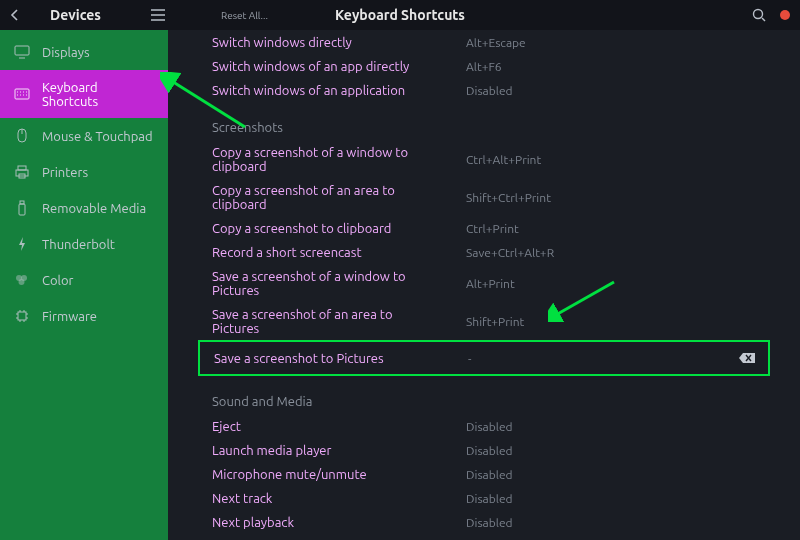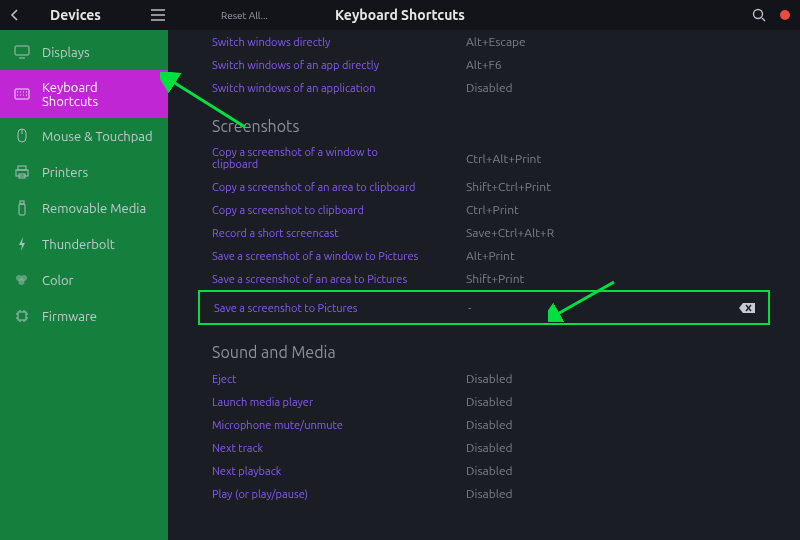--- a/index.html
+++ b/index.html
@@ -13,23 +13,23 @@
 .center-title { position: absolute; left: 50%; transform: translateX(-50%); font-weight: 600; color: #e8e8e8; font-size: 14px; }
 .hdr-right { margin-left: auto; display: flex; align-items: center; gap: 14px; }
 .search-icon { cursor: pointer; }
 .red-dot { width: 10px; height: 10px; border-radius: 50%; background: #e74c3c; }
 .main { display: flex; height: 510px; }
 .sidebar { width: 168px; background: #15803d; padding-top: 4px; }
 .sb-item { display: flex; align-items: center; gap: 12px; padding: 10px 14px; cursor: pointer; color: #c4c9d2; }
 .sb-item.active { background: #c026d3; color: #fff; }
 .sb-icon { width: 16px; height: 16px; display: flex; align-items: center; justify-content: center; opacity: .85; }
 .content { flex: 1; background: #1a1d24; overflow-y: auto; padding: 0 30px 20px 30px; }
-.section-title { color: #8a919c; margin: 18px 0 6px 14px; font-size: 16px; }
+.section-title { color: #8a919c; margin: 18px 0 6px 14px; font-size: 13px; }
 .row { display: flex; align-items: center; padding: 5px 14px; }
-.row-label { flex: 0 0 210px; color: #8b5cf6; font-size: 11px; }
+.row-label { flex: 0 0 210px; color: #f0abfc; font-size: 13px; }
 .row-val { color: #7a818c; font-size: 12px; margin-left: 44px; }
 .row.highlight { border: 2px solid #00e040; padding: 9px 14px; margin-bottom: 2px; align-items: center; }
 .backspace { margin-left: auto; margin-right: -2px; }
 .content::-webkit-scrollbar { width: 10px; }
 .content::-webkit-scrollbar-thumb { background: #3a3f4a; border-radius: 5px; }
 .arrow-annot { position: absolute; pointer-events: none; }
 svg.ic { display: block; }
 </style>
 </head>
 <body>

